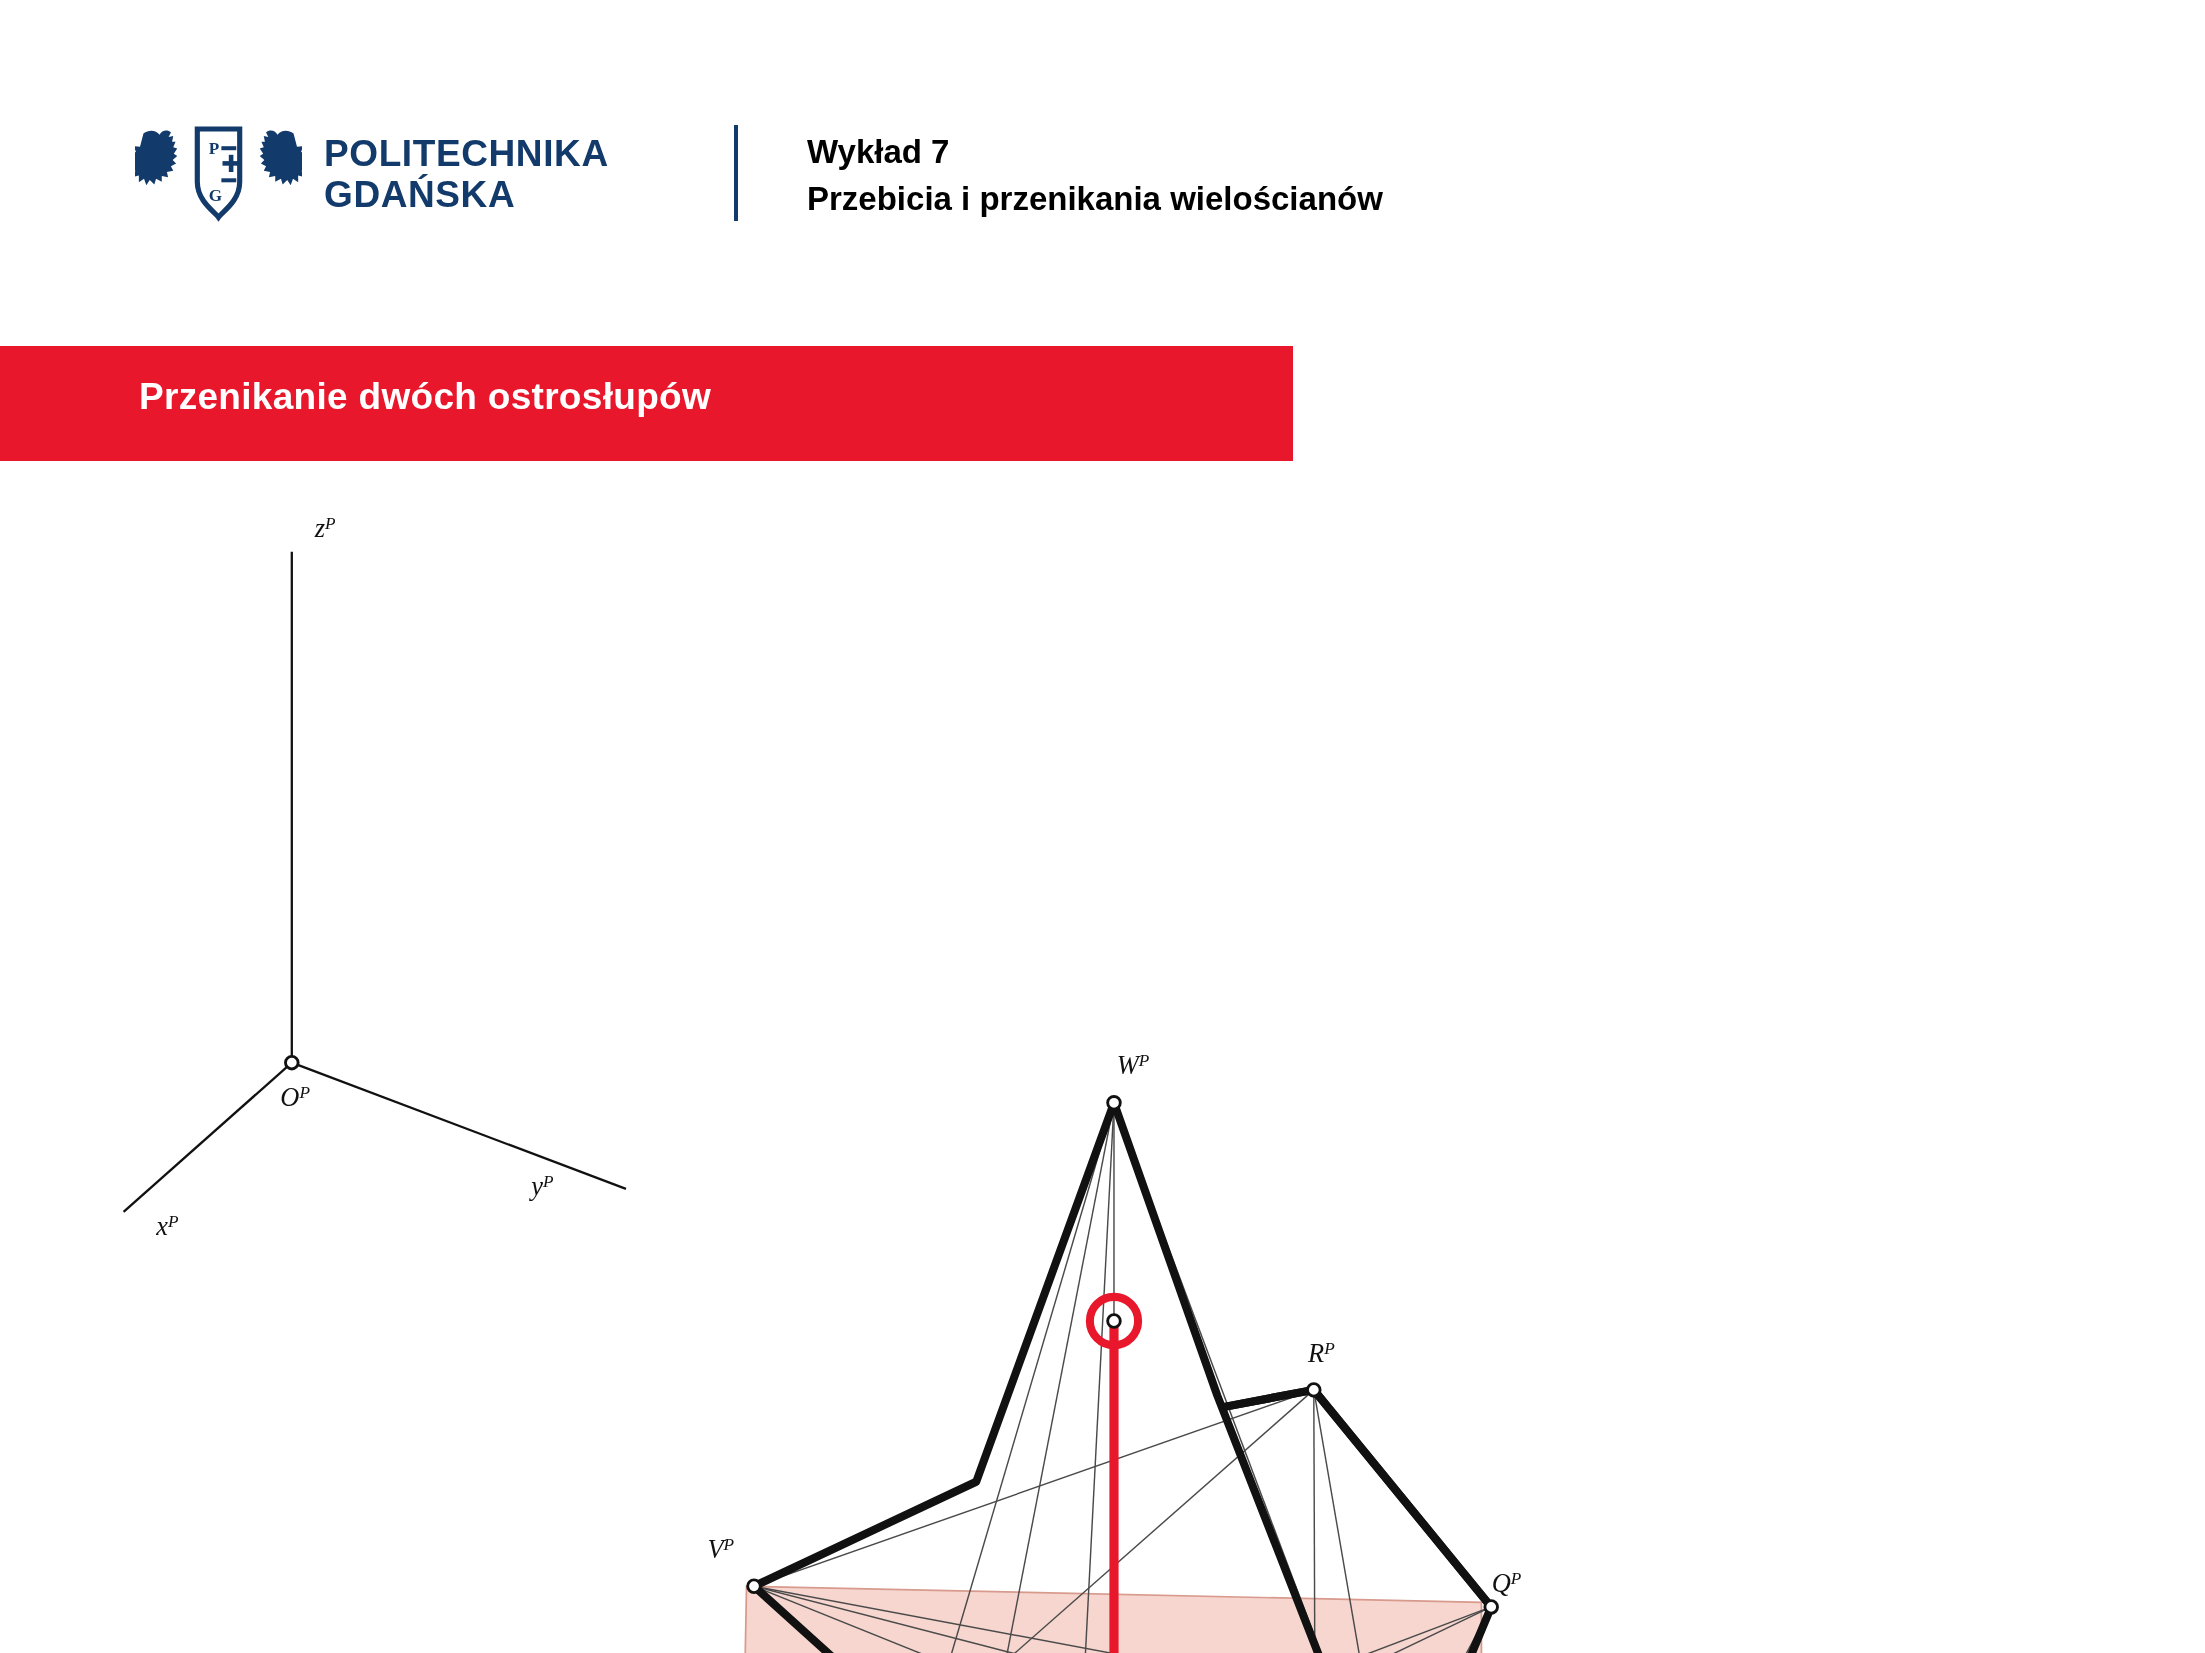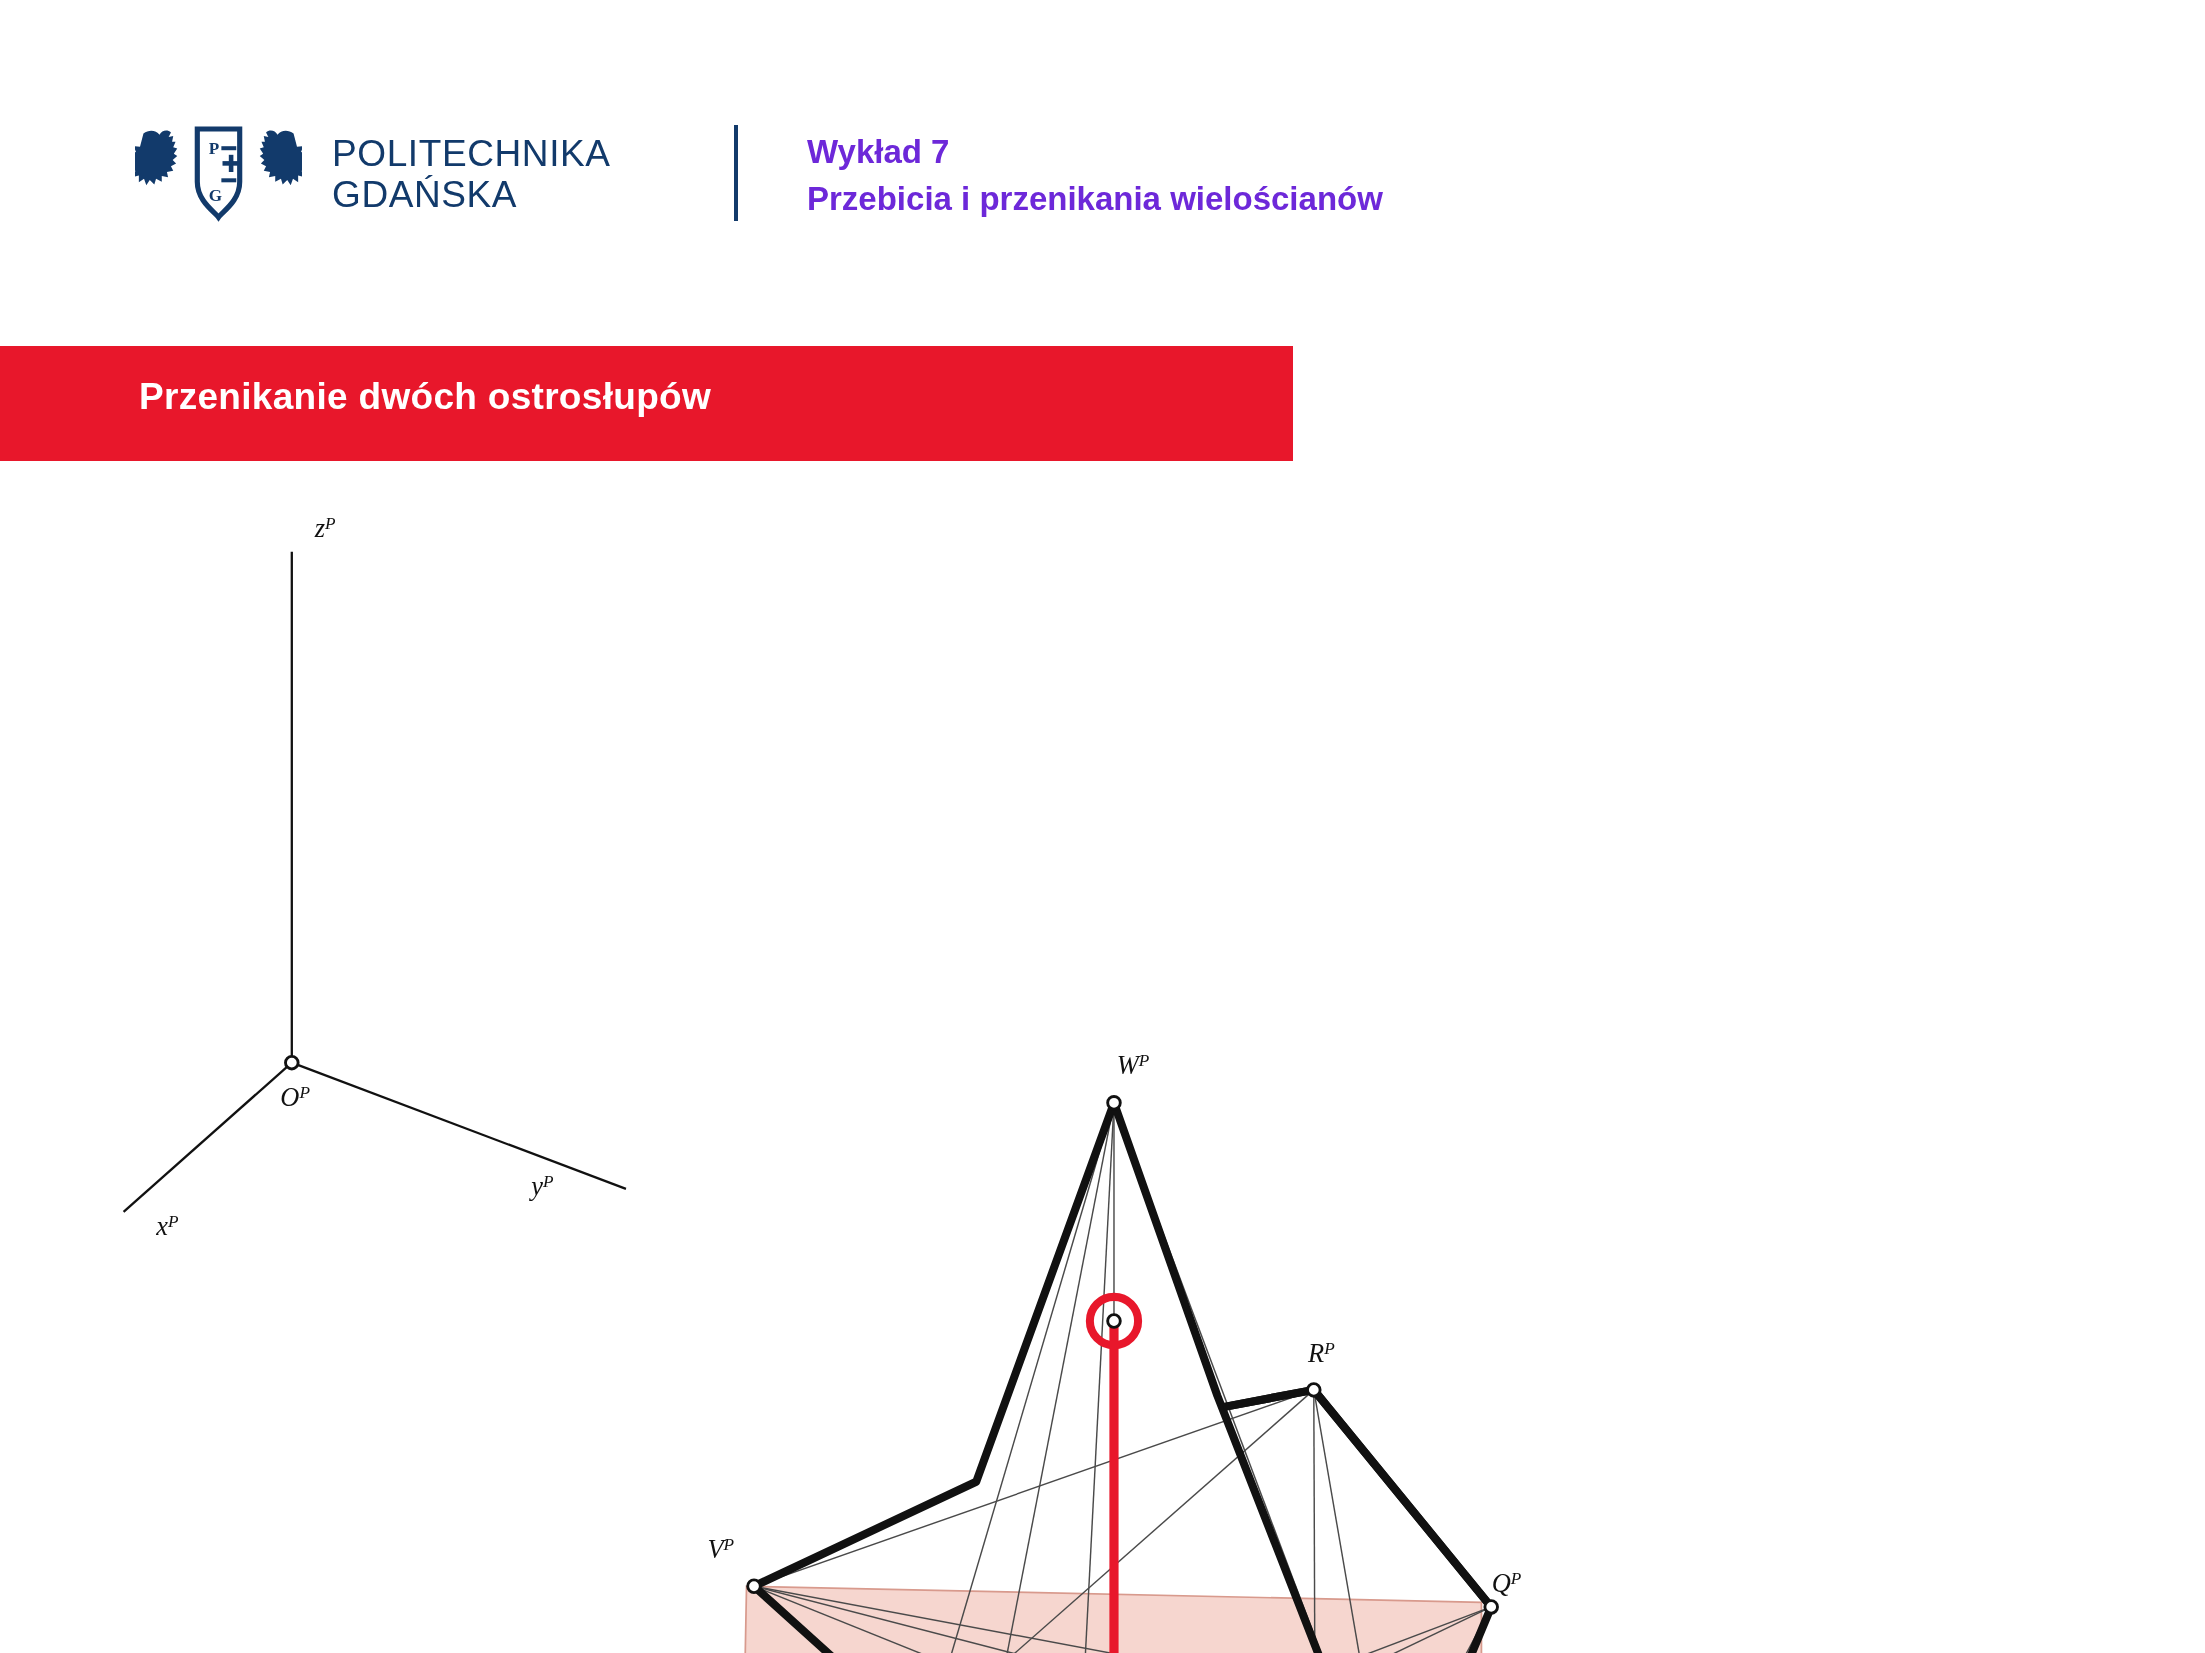--- a/index.html
+++ b/index.html
@@ -29,40 +29,40 @@
     top: 121px;
     display: flex;
     align-items: center;
   }
   .crest {
     width: 167px;
     height: 106px;
     position: relative;
   }
   .logo-text {
-    margin-left: 30px;
+    margin-left: 22px;
     color: #123a6b;
-    font-weight: normal;
+    font-weight: bold;
     font-size: 37px;
     line-height: 1.12;
     letter-spacing: 0.6px;
   }
   .divider {
     position: absolute;
     left: 734px;
     top: 125px;
     width: 4px;
     height: 96px;
     background: #123a6b;
   }
   .subtitle {
     position: absolute;
     left: 807px;
     top: 129px;
-    color: #6d28d9;
+    color: #000000;
     font-weight: bold;
     font-size: 33px;
     line-height: 1.42;
   }
 
   
   .banner {
     position: absolute;
     left: 0;
     top: 346px;

